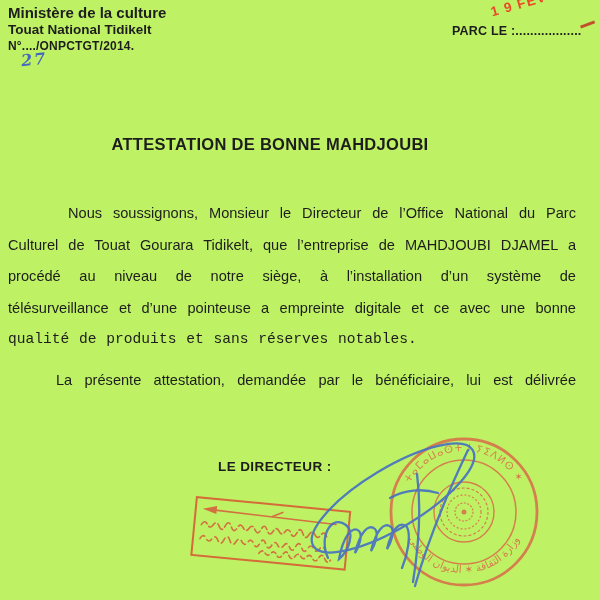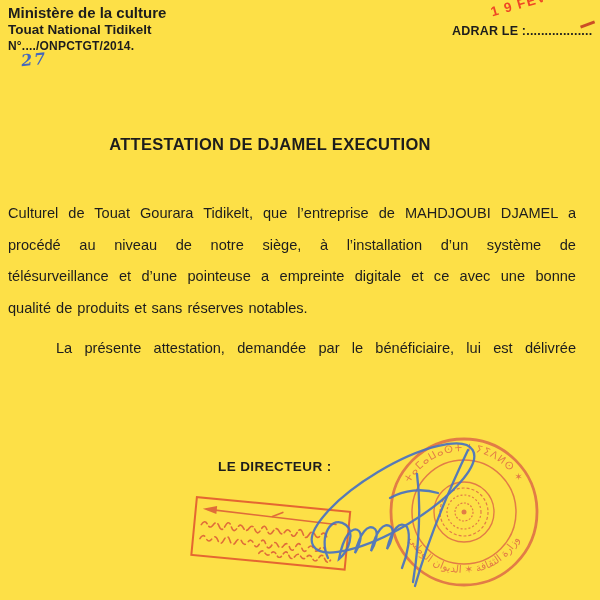--- a/index.html
+++ b/index.html
@@ -1,17 +1,17 @@
 <!DOCTYPE html>
 <html><head>
 <meta charset="utf-8">
 <style>
   html,body{margin:0;padding:0;background:#ffffff;}
   .page{
-    position:relative;width:600px;height:600px;background:#fde047;overflow:hidden;
+    position:relative;width:600px;height:600px;background:#bef264;overflow:hidden;
     font-family:"Liberation Sans",sans-serif;color:#1d1d1d;
   }
   
   .letterhead{position:absolute;left:8px;top:5px;font-weight:bold;line-height:16.5px;}
   .lh-ministry{font-size:15px;}
   .lh-office{font-size:12.8px;}
   .lh-region{font-size:13.5px;}
   .lh-ref{font-size:12px;letter-spacing:.2px;}
   .handnum{
     position:absolute;left:21px;top:50px;color:#4468bd;
@@ -23,21 +23,21 @@
   .datestamp{
     position:absolute;left:489px;top:5px;color:#ee3a22;font-weight:bold;font-size:13.5px;
     letter-spacing:1.2px;transform:rotate(-16deg);transform-origin:0 0;opacity:.92;white-space:nowrap;
   }
   .datestamp-mark{position:absolute;left:580px;top:23px;width:15px;height:2.5px;background:#c23420;transform:rotate(-20deg);opacity:.85;}
   
   .doc-title{position:absolute;top:135px;left:0;width:540px;text-align:center;font-weight:bold;font-size:16.5px;letter-spacing:.3px;}
   
   .body-text{position:absolute;left:8px;right:24px;top:198px;font-size:14.6px;word-spacing:1px;}
   .t-line{height:31.5px;line-height:31.5px;text-align:justify;text-align-last:justify;overflow:hidden;}
-  .t-line.last{text-align-last:left;}
+  .t-line.last{text-align-last:left;font-family:Liberation Mono, monospace;}
   .t-line.indent{text-indent:60px;}
   .t-line.indent2{text-indent:48px;}
   .para2{margin-top:9px;}
   
   .sig-label{position:absolute;left:218px;top:459px;font-weight:bold;font-size:13.5px;letter-spacing:.4px;}
   .sig-svg{position:absolute;left:296px;top:428px;z-index:4;}
   
   .rect-stamp{
     position:absolute;left:196px;top:496px;width:152px;height:56px;
     border:2px solid rgba(220,62,42,.75);transform:rotate(5.5deg);transform-origin:0 0;z-index:2;
@@ -50,28 +50,29 @@
 
 <div class="page">
 
   <div class="letterhead">
     <div class="lh-ministry">Ministère de la culture</div>
     <div class="lh-region">Touat National Tidikelt</div>
     <div class="lh-ref">N°..../ONPCTGT/2014.</div>
   </div>
   <span class="handnum">27</span>
 
-  <div class="dateline">ADRAR LE :..................</div>
+  <div class="dateline">PARC LE :..................</div>
   <div class="datestamp">1 9 FEV 2014</div>
   <div class="datestamp-mark"></div>
 
-  <div class="doc-title">ATTESTATION DE DJAMEL EXECUTION</div>
+  <div class="doc-title">ATTESTATION DE BONNE MAHDJOUBI</div>
 
   <div class="body-text">
     <div class="para1">
+      <div class="t-line indent">Nous soussignons, Monsieur le Directeur de l’Office National du Parc</div>
       <div class="t-line">Culturel de Touat Gourara Tidikelt, que l’entreprise de MAHDJOUBI DJAMEL a</div>
       <div class="t-line">procédé au niveau de notre siège, à l’installation d’un système de</div>
       <div class="t-line">télésurveillance et d’une pointeuse a empreinte digitale et ce avec une bonne</div>
       <div class="t-line last">qualité de produits et sans réserves notables.</div>
     </div>
     <div class="para2">
       <div class="t-line indent2">La présente attestation, demandée par le bénéficiaire, lui est délivrée</div>
     </div>
   </div>
 

